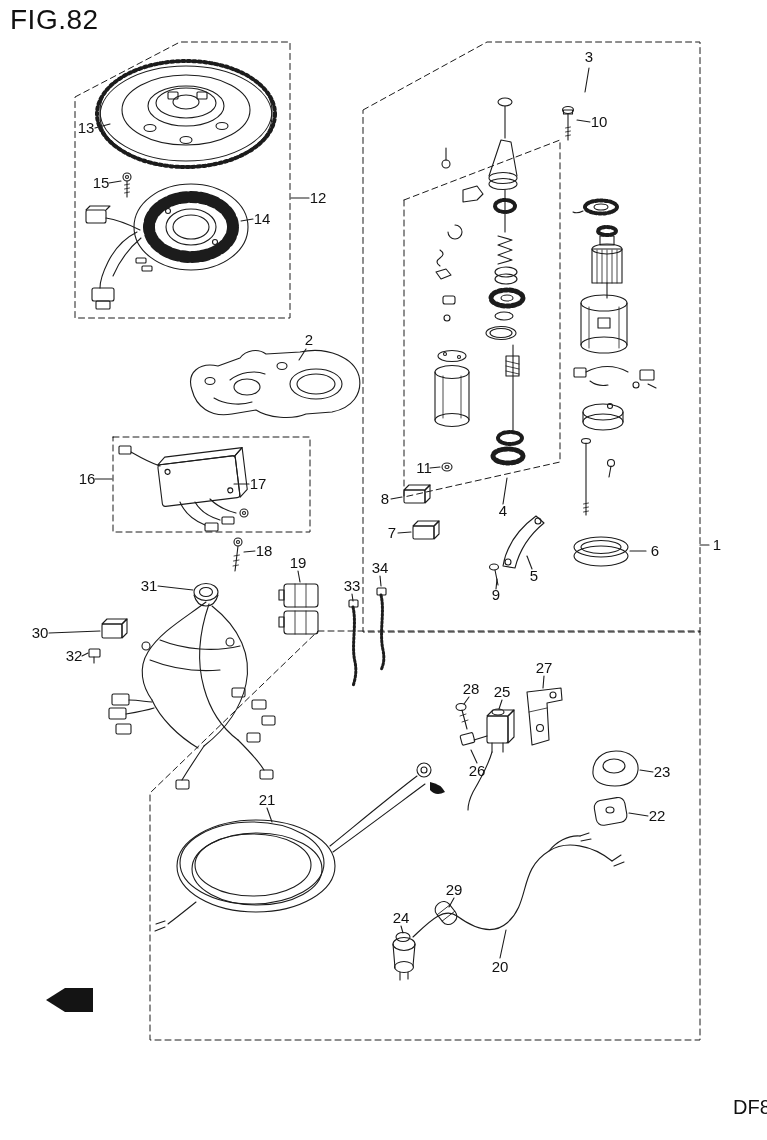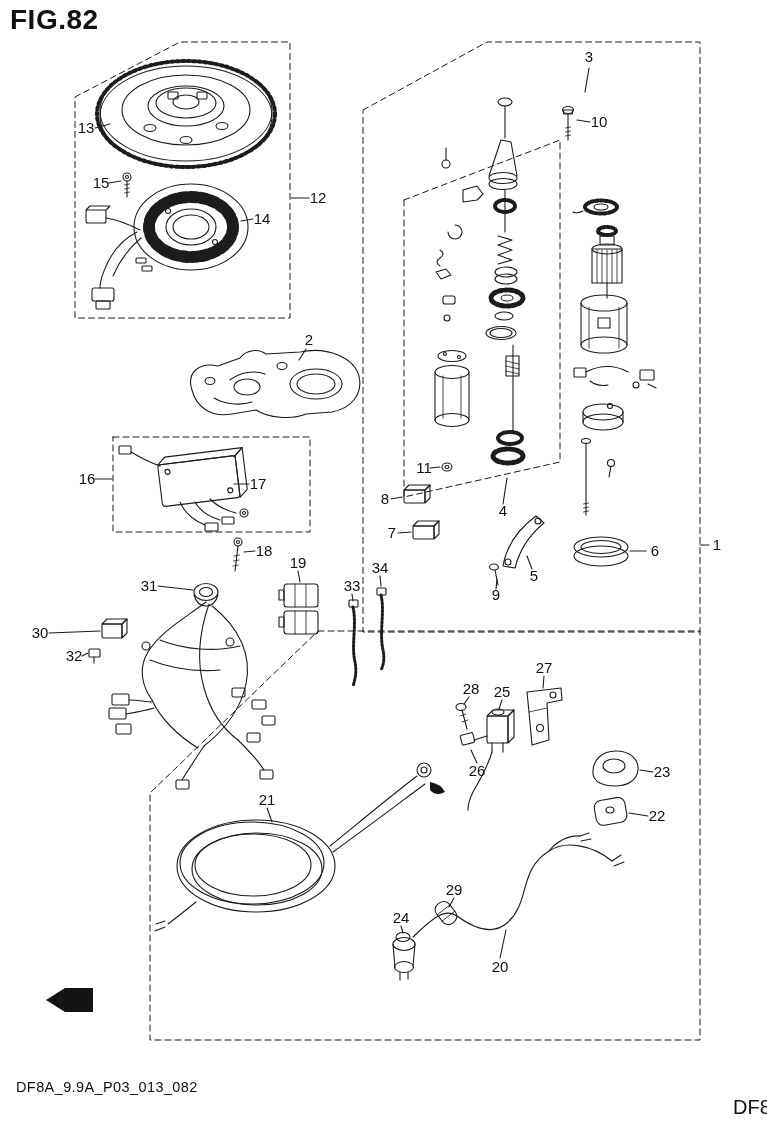--- a/index.html
+++ b/index.html
@@ -1,18 +1,18 @@
 <!DOCTYPE html>
 <html><head>
 <meta charset="utf-8">
 <style>
   html,body{margin:0;padding:0;background:#fff}
   .page{position:relative;width:767px;height:1140px;background:#ffffff;overflow:hidden;
         font-family:"Liberation Sans",sans-serif;color:#111}
-  .fig-title{position:absolute;left:10px;top:4px;font-size:28px;font-weight:bold;letter-spacing:.5px}
+  .fig-title{position:absolute;left:10px;top:4px;font-size:28px;font-weight:normal;letter-spacing:.5px}
   .footer{position:absolute;left:16px;top:1076px;font-size:14.5px;line-height:23px;letter-spacing:.4px}
   .side-ref{position:absolute;left:733px;top:1096px;font-size:20px;white-space:nowrap}
   svg.diagram{position:absolute;left:0;top:0}
   
   .d path,.d line,.d rect,.d ellipse,.d circle,.d polygon,.d polyline{
       fill:none;stroke:#1c1c1c;stroke-width:1.1;stroke-linecap:round;stroke-linejoin:round}
   .d .dash{stroke-dasharray:6 4;stroke-width:1}
   .d .teeth{stroke-width:4;stroke-dasharray:2.5 3}
   .d .coil{stroke-width:12;stroke-dasharray:6 4}
   .d .gear{stroke-width:4;stroke-dasharray:2.5 2}
@@ -545,18 +545,17 @@
         <text class="callout" x="352" y="591">33</text>
       </g>
       <g>
         <line class="leader" x1="380" y1="576" x2="381" y2="586"></line>
         <text class="callout" x="380" y="573">34</text>
       </g>
     </g>
   </svg>
 
   <div class="footer">
-    <div>DF8A_9.9A_P03_013_082</div>
   </div>
 
   <div class="side-ref">DF8</div>
 
 </div>
 
 </body></html>

